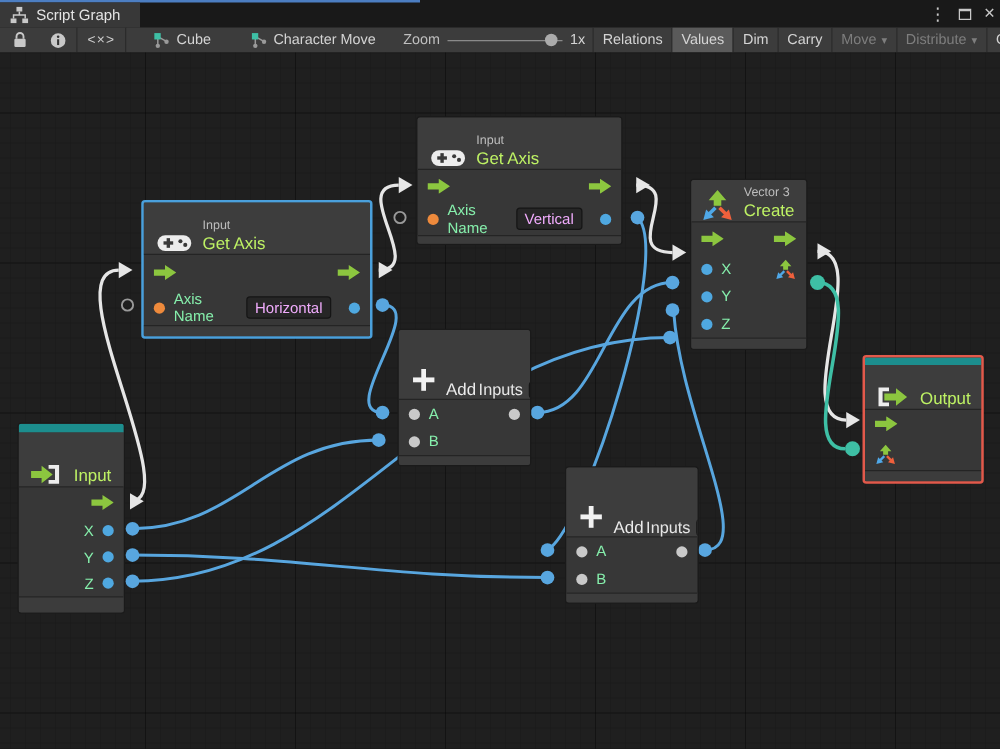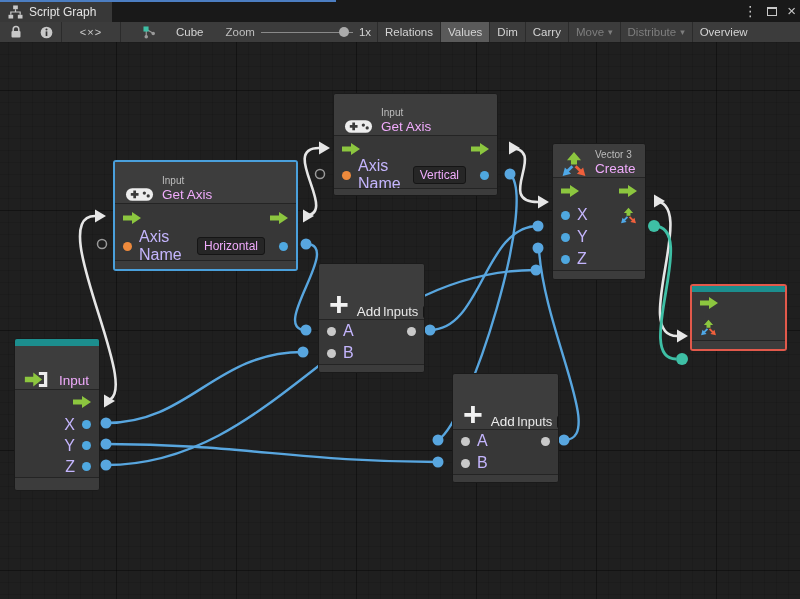--- a/index.html
+++ b/index.html
@@ -17,21 +17,21 @@
   .win-controls .kebab { font-size:14px; }
   .maxbox { width:10px; height:9px; border:1px solid #C8C8C8; border-top-width:2px; display:inline-block; }
   .closex { font-size:15px; line-height:10px; }
 
   
   .toolbar { position:absolute; left:0; top:22px; width:800px; height:20px; background:#3C3C3C;
              display:flex; align-items:center; color:#D4D4D4; font-size:11.5px; white-space:nowrap; overflow:hidden; }
   .tbtn { height:20px; display:flex; align-items:center; justify-content:center; padding:0 8px; }
   .tsep { width:1px; height:20px; background:#2B2B2B; flex:0 0 1px; }
   .code-glyph { letter-spacing:1px; color:#CFCFCF; font-size:11px; }
-  .graph-btn { gap:20px; }
+  .graph-btn { gap:5px; }
   .zoom-wrap { display:flex; align-items:center; gap:6px; margin-left:14px; }
   .zoom-label { color:#BFBFBF; }
   .slider { position:relative; width:92px; height:10px; }
   .slider .track { position:absolute; left:0; top:4.5px; width:92px; height:1.5px; background:#8A8A8A; }
   .slider .handle { position:absolute; left:78px; top:0; width:10px; height:10px; border-radius:50%; background:#ABABAB; }
   .view-btn { padding:0 7px; }
   .view-btn.active { background:#5A5A5A; }
   .view-btn.disabled { color:#7E7E7E; }
   .caret { font-size:9px; margin-left:4px; }
 
@@ -49,23 +49,23 @@
 
   
   .node { position:absolute; border:1px solid #1A1A1A; border-radius:3px; background:#373737;
           display:flex; flex-direction:column; overflow:hidden; }
   .node.selected { border:2px solid #4AA0DC; }
   .node.flagged  { border:2px solid #E2594B; }
   .n-strip { height:6px; background:#1C8E8E; flex:0 0 auto; }
   .n-header { background:#3D3D3D; border-bottom:1px solid #242424; display:flex; align-items:flex-end;
               gap:8px; padding:0 10px; flex:0 0 auto; }
   .n-cat  { font-size:10px; color:#BDBDBD; line-height:13px; }
-  .n-title{ font-size:13.5px; color:#f0abfc; line-height:16px; }
+  .n-title{ font-size:13.5px; color:#bef264; line-height:16px; }
   .n-row { display:flex; align-items:center; gap:7px; padding:0 8px; flex:0 0 auto; }
-  .p-label { font-size:16px; color:#c4b5fd; }
+  .p-label { font-size:12px; color:#86efac; }
   .dot { width:9px; height:9px; border-radius:50%; flex:0 0 auto; }
   .dot.blue { background:#4FA8E0; } .dot.orange { background:#EE8A3C; } .dot.gray { background:#C9C9C9; }
   .vbox { background:#262626; border:1px solid #151515; border-radius:3px; color:#f0abfc;
           font-size:12px; padding:1px 6px; }
   .cntbox { background:#262626; border:1px solid #151515; border-radius:3px; color:#E8E8E8;
             font-size:11px; padding:0 5px; }
   .n-footer { background:#3C3C3C; border-top:1px solid #242424; margin-top:auto; flex:0 0 auto; }
   .spacer { flex:1; }
   .plus-glyph { color:#F2F2F2; font-size:34px; font-weight:bold; line-height:30px; }
   .addtitles { display:flex; flex-direction:row; gap:2px; }
@@ -157,20 +157,26 @@
     <div class="tsep"></div>
     <div class="tbtn" style="width:58px">
       <span class="code-glyph">&lt;×&gt;</span>
     </div>
     <div class="tsep"></div>
     <div class="tbtn graph-btn" style="margin-left:14px">
       <svg width="13" height="13">
           <use href="#nodeLink"></use>
         </svg>
       <span>Cube</span>
+    </div>
+    <div class="tbtn graph-btn" style="margin-left:16px">
+      <svg width="13" height="13">
+          <use href="#nodeLink"></use>
+        </svg>
+      <span>Character Move</span>
     </div>
     <div class="zoom-wrap">
       <span class="zoom-label">Zoom</span>
       <div class="slider">
         <div class="track"></div>
         <div class="handle"></div>
       </div>
       <span>1x</span>
     </div>
     <div class="tsep" style="margin-left:6px"></div>
@@ -417,20 +423,26 @@
       </div>
       <div class="n-row" style="height:21px; justify-content:flex-end;">
         <span class="p-label">Z</span>
         <span class="dot blue"></span>
       </div>
       <div class="n-footer" style="height:13px"></div>
     </div>
 
     <div class="node flagged" style="left:690px; top:242px; width:97px;">
       <div class="n-strip" style="height:6px"></div>
+      <div class="n-header" style="height:36px; padding:0 8px;">
+        <svg width="28" height="19">
+            <use href="#doorOut"></use>
+          </svg>
+        <div class="n-title">Output</div>
+      </div>
       <div class="n-row" style="height:22px">
         <svg width="18" height="12">
             <use href="#ctrlArrow"></use>
           </svg>
       </div>
       <div class="n-row" style="height:26px">
         <svg width="17" height="17">
             <use href="#v3arrows"></use>
           </svg>
       </div>

